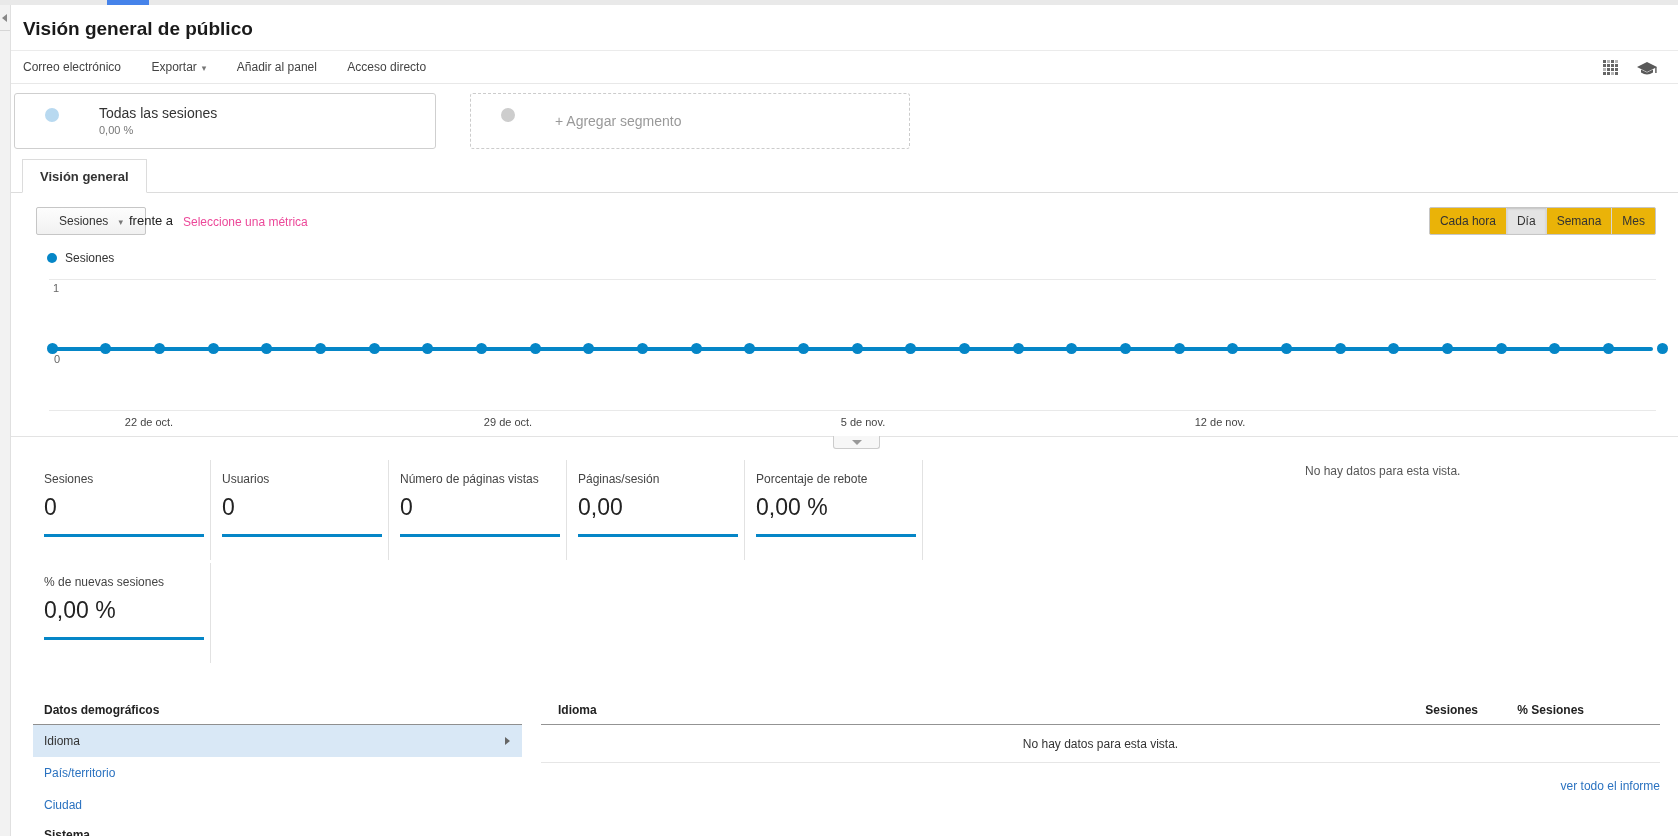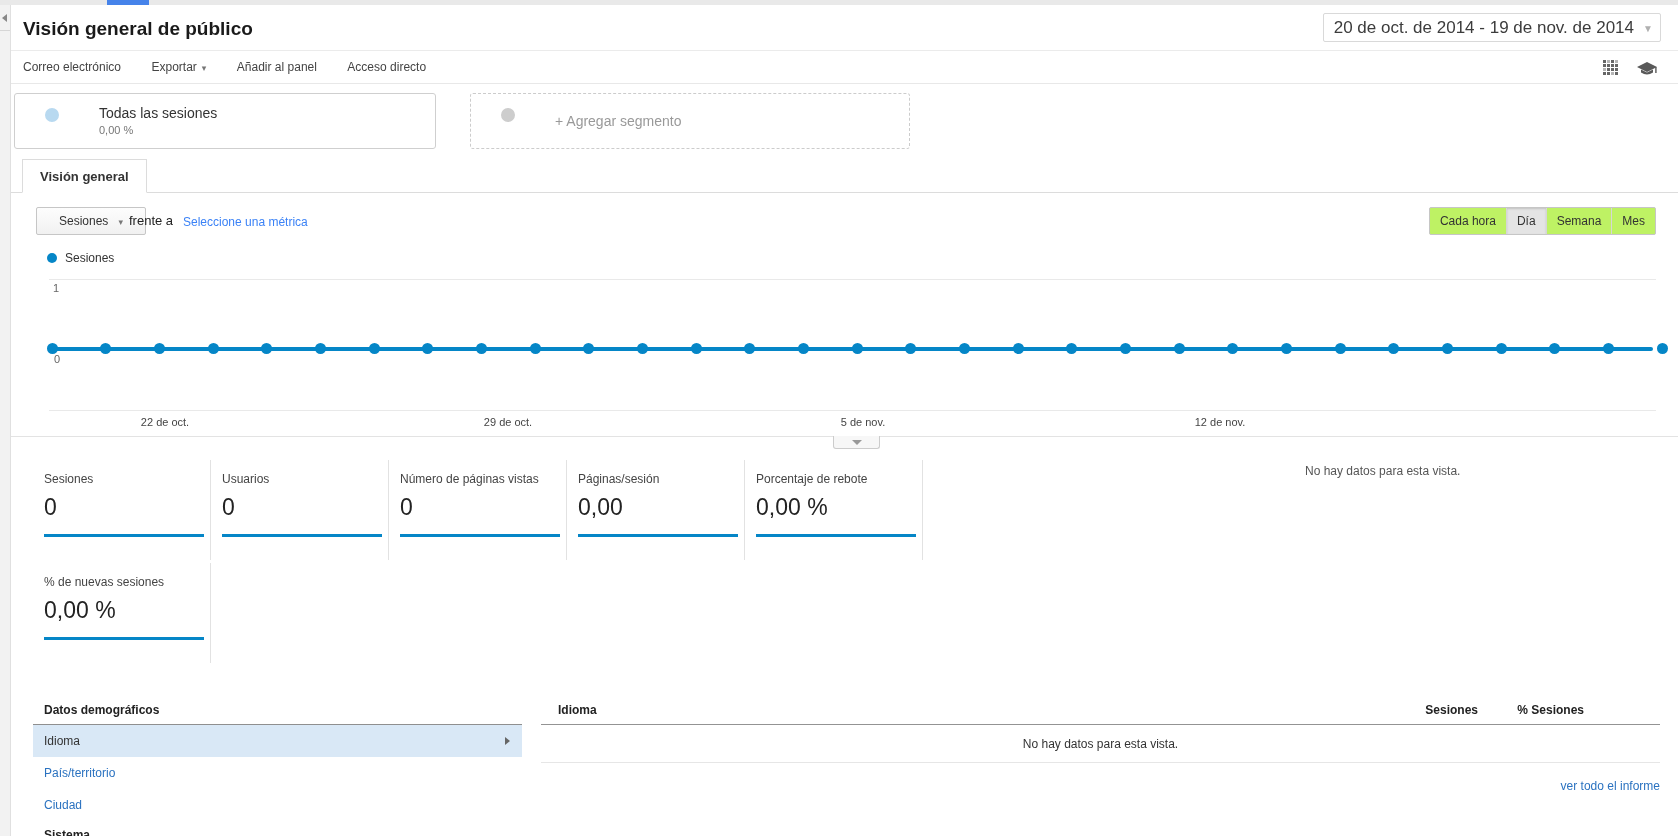--- a/index.html
+++ b/index.html
@@ -50,22 +50,22 @@
   .tabbar { position:absolute; top:154px; left:0; right:0; height:34px; border-bottom:1px solid #dcdcdc; }
   .tab { position:absolute; left:11px; bottom:-1px; padding:9px 17px 8px 17px; background:#fff;
          border:1px solid #dcdcdc; border-bottom:1px solid #fff; font-size:13px; font-weight:bold; color:#333; cursor:pointer; }
 
   
   .controls-row { position:absolute; top:193px; left:0; right:0; height:45px; }
   .metric-dd { position:absolute; left:25px; top:9px; border:1px solid #c6c6c6; border-radius:2px;
                background:linear-gradient(#fdfdfd,#f1f1f1); padding:6px 22px; font-size:12px; color:#333; cursor:pointer; }
   .metric-dd .tb-caret { margin-left:10px; }
   .vs-label { position:absolute; left:118px; top:15px; font-size:13px; color:#222; }
-  .select-metric { position:absolute; left:172px; top:17px; font-size:12px; color:#3b82f6; cursor:pointer; }
-  .gran-group { position:absolute; right:22px; top:9px; border:1px solid #c6c6c6; border-radius:2px; overflow:hidden; background:#bef264; }
+  .select-metric { position:absolute; left:172px; top:17px; font-size:12px; color:#ec4899; cursor:pointer; }
+  .gran-group { position:absolute; right:22px; top:9px; border:1px solid #c6c6c6; border-radius:2px; overflow:hidden; background:#eab308; }
   .gran-btn { display:inline-block; padding:6px 10px; font-size:12px; color:#333; border-left:1px solid #d6d6d6; cursor:pointer; }
   .gran-btn:first-child { border-left:none; }
   .gran-btn.active { background:#e4e4e4; box-shadow:inset 0 1px 2px rgba(0,0,0,.15); }
 
   
   .legend { position:absolute; top:246px; left:36px; font-size:12px; color:#333; }
   .legend-dot { display:inline-block; width:10px; height:10px; border-radius:50%; background:#0586c7; margin-right:8px; vertical-align:-1px; }
 
   
   .chart { position:absolute; top:266px; left:0; right:0; height:165px; }
@@ -124,24 +124,20 @@
   <div class="left-rail">
     <div class="rail-btn">
       <span class="tri-left"></span>
     </div>
   </div>
 
   <div class="main">
 
     <div class="header-row">
       <div class="page-title">Visión general de público</div>
-      <div class="date-box">
-        <span>20 de oct. de 2014 - 19 de nov. de 2014</span>
-        <span class="date-arrow">▼</span>
-      </div>
     </div>
 
     <div class="toolbar-row">
       <span class="tb-item">Correo electrónico</span>
       <span class="tb-item"><span>Exportar</span><span class="tb-caret">▾</span></span>
       <span class="tb-item">Añadir al panel</span>
       <span class="tb-item">Acceso directo</span>
       <span class="tb-icons">
         <svg width="17" height="17" viewBox="0 0 17 17">
           <g fill="#666">
@@ -234,21 +230,21 @@
           <div class="dot" style="left: 1323.5px;"></div>
           <div class="dot" style="left: 1377.17px;"></div>
           <div class="dot" style="left: 1430.83px;"></div>
           <div class="dot" style="left: 1484.5px;"></div>
           <div class="dot" style="left: 1538.17px;"></div>
           <div class="dot" style="left: 1591.83px;"></div>
           <div class="dot" style="left: 1645.5px;"></div>
         </div>
       <div class="y0">0</div>
       <div class="chart-bottomline"></div>
-      <div class="xtick" style="left:154px">22 de oct.</div>
+      <div class="xtick" style="left:138px">22 de oct.</div>
       <div class="xtick" style="left:497px">29 de oct.</div>
       <div class="xtick" style="left:852px">5 de nov.</div>
       <div class="xtick" style="left:1209px">12 de nov.</div>
     </div>
     <div class="chart-border"></div>
     <div class="expander">
       <span class="expander-chevron"></span>
     </div>
 
     <div class="metrics-row1">

